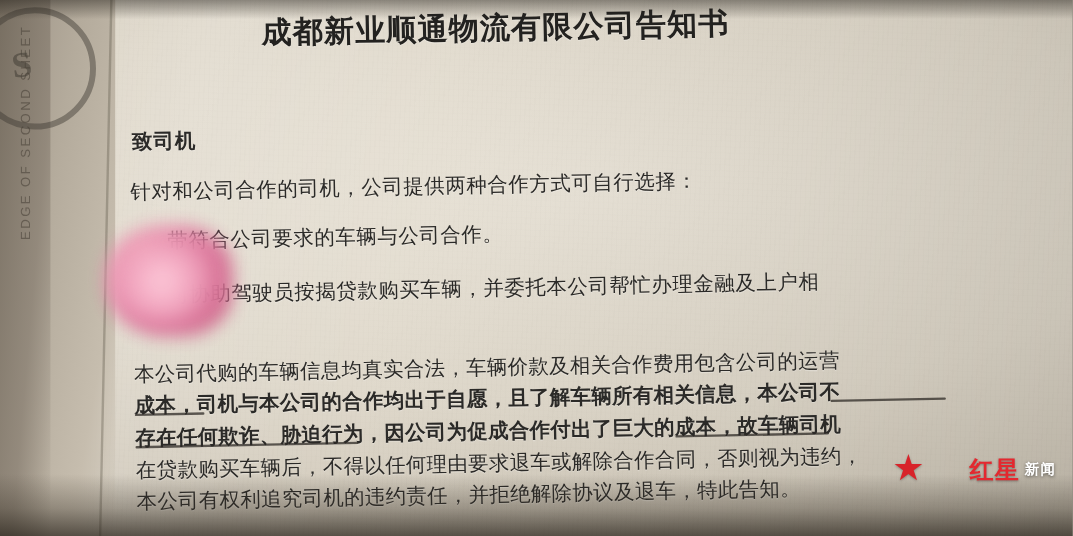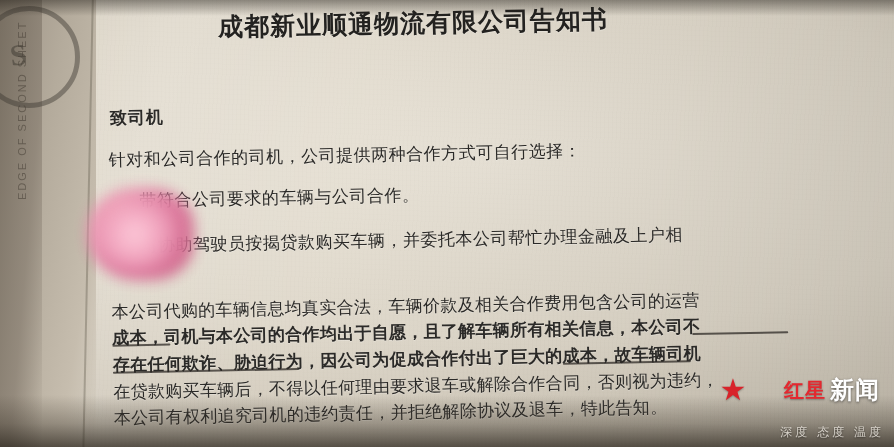--- a/index.html
+++ b/index.html
@@ -180,21 +180,21 @@
     position: relative;
     width: 30px; height: 30px;
     color: #d8232a;
     font-size: 30px;
     line-height: 30px;
     text-align: center;
     text-shadow: 0 1px 2px rgba(0,0,0,.3);
   }
   .logo-text {
     color: #ffffff;
-    font-size: 24px;
+    font-size: 12px;
     font-weight: bold;
     letter-spacing: 1px;
     text-shadow: 0 1px 3px rgba(0,0,0,.55);
     font-family: "DejaVu Sans", sans-serif;
   }
   .logo-red {
     color: #e4282f;
     font-size: 20px;
     font-weight: bold;
     letter-spacing: 1px;
@@ -260,15 +260,14 @@
 
   <div class="top-shade"></div>
   <div class="bottom-shade"></div>
 
   <div class="logo">
     <div class="logo-star">★</div>
     <div class="logo-red">红星</div>
     <div class="logo-text">新闻</div>
   </div>
 
-  <div class="slogan">深度 态度 温度</div>
 
 </div>
 
 </body></html>

